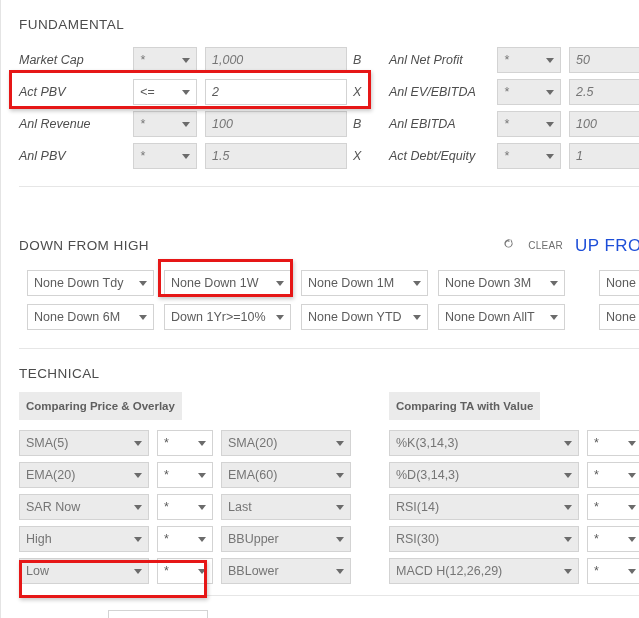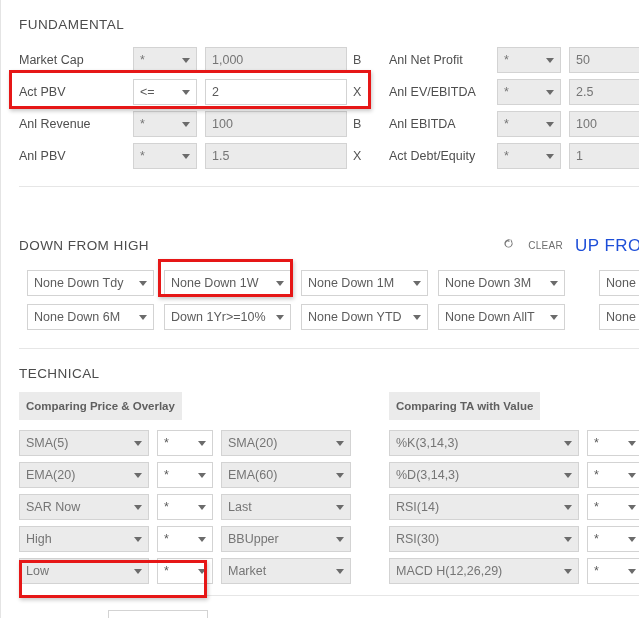--- a/index.html
+++ b/index.html
@@ -96,21 +96,21 @@
     height: 0;
     border-left: 4px solid transparent;
     border-right: 4px solid transparent;
     border-top: 5px solid #6b6b6b;
   }
 
   .op-sel { width: 64px; flex: 0 0 64px; margin-right: 8px; }
   .val-in { width: 142px; flex: 0 0 142px; }
 
   
-  .fund-cols { display: flex; }
+  .fund-cols { display: flex; font-style: italic; }
   .fund-col-left { flex: 0 0 370px; }
   .fund-col-right { flex: 0 0 270px; }
   .fund-col-right .flabel { width: 108px; flex: 0 0 108px; }
 
   
   .dfh-head {
     display: flex;
     align-items: center;
     padding-top: 6px;
     padding-bottom: 10px;
@@ -469,21 +469,21 @@
         <div class="trow">
           <div class="ctrl sel t-a">
             <span>Low</span>
             <span class="caret"></span>
           </div>
           <div class="ctrl sel t-op white">
             <span>*</span>
             <span class="caret"></span>
           </div>
           <div class="ctrl sel t-b">
-            <span>Market</span>
+            <span>BBLower</span>
             <span class="caret"></span>
           </div>
         </div>
       </div>
 
       <div class="tech-col-right">
         <div><span class="badge">Comparing TA with Value</span></div>
 
         <div class="trow">
           <div class="ctrl sel t-wide">

